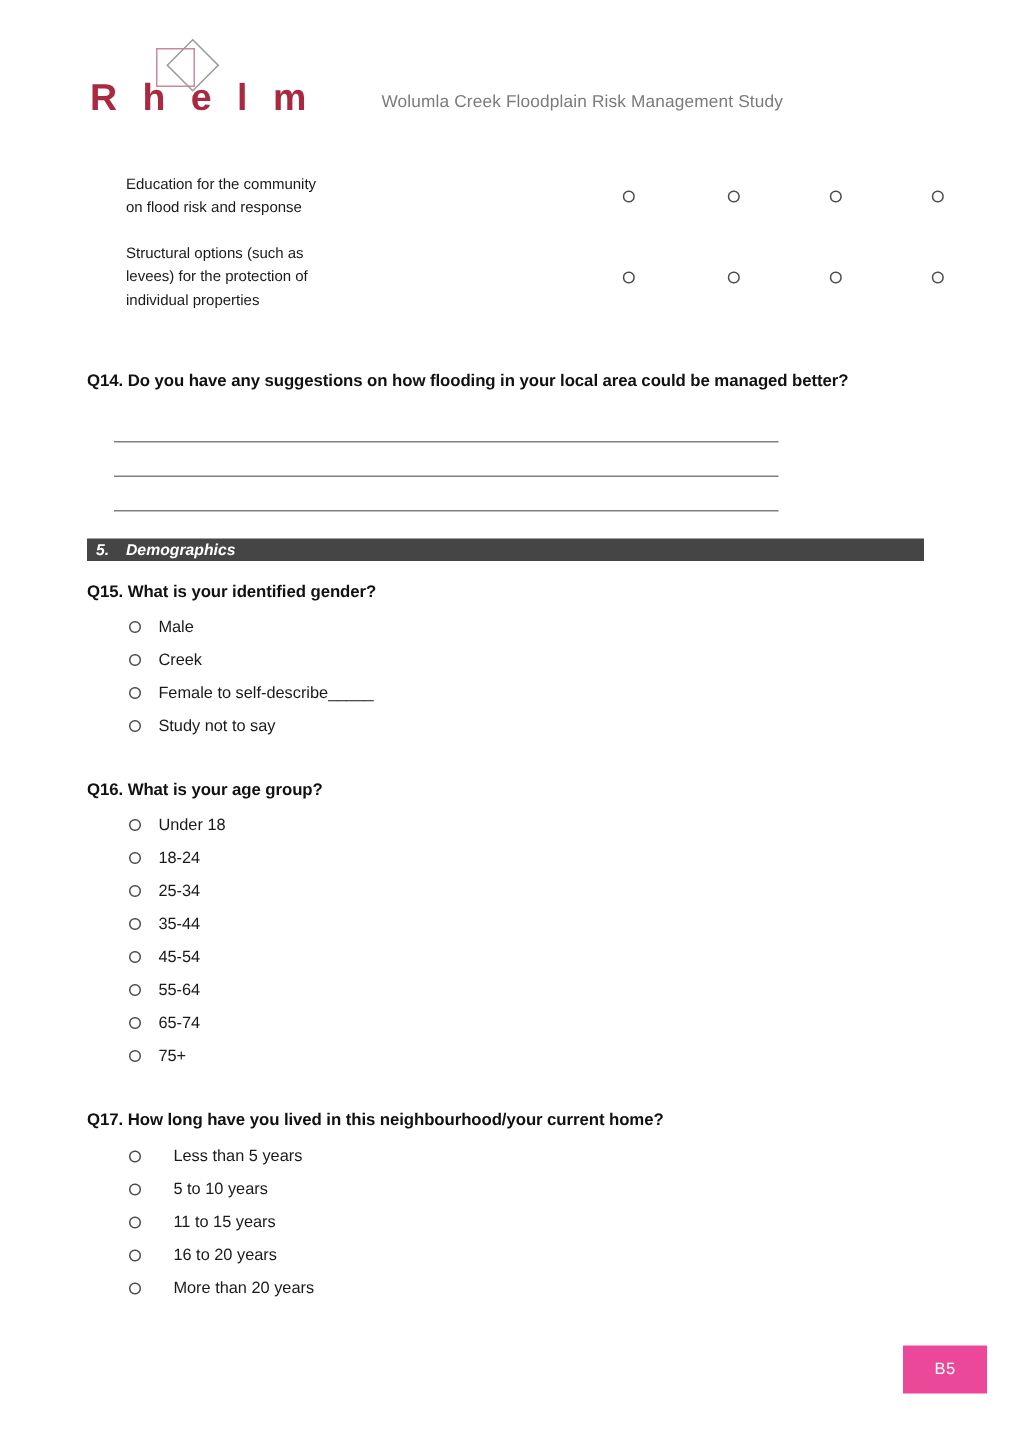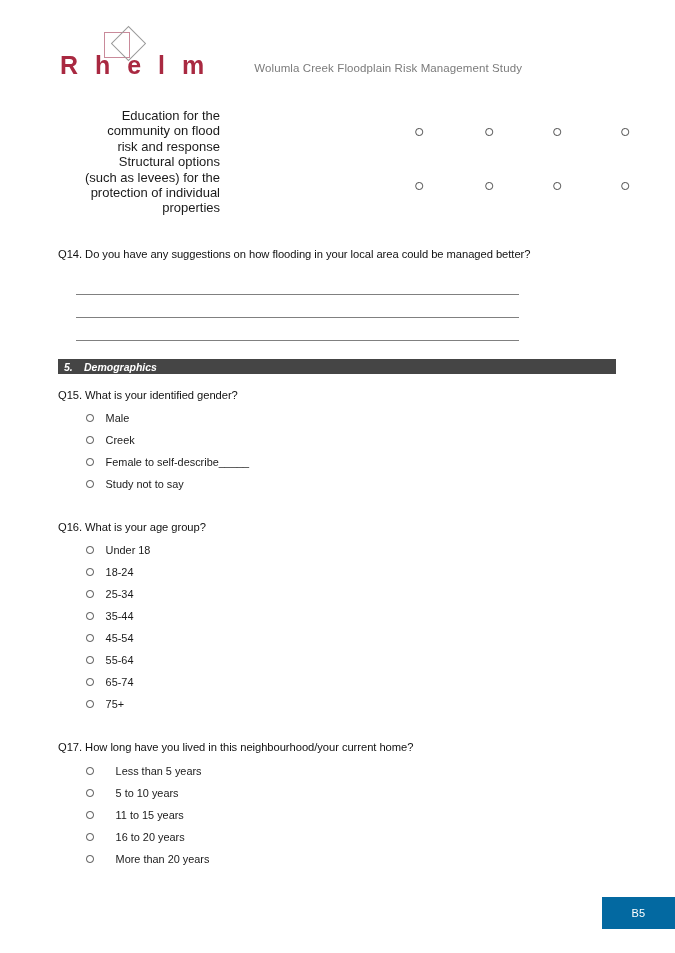--- a/index.html
+++ b/index.html
@@ -93,24 +93,23 @@
   .matrix-row {
     position: relative;
     display: flex;
     align-items: center;
     min-height: 46px;
   }
   .matrix-label {
     width: 162px;
     padding-left: 26px;
     box-sizing: border-box;
-    font-size: 13px;
+    font-size: 10px;
     line-height: 15.3px;
     color: #1a1a1a;
-    text-align: right;
   }
   .matrix-opts {
     position: relative;
     flex: 1;
     height: 100%;
   }
   .radio-cell {
     position: absolute;
     top: 50%;
     transform: translate(-50%, -50%);
@@ -125,21 +124,21 @@
     background: #ffffff;
   }
 
   
   .q-block {
     position: absolute;
     left: 58px;
   }
   .q-title {
     font-size: 11.2px;
-    font-weight: normal;
+    font-weight: bold;
     color: #111111;
     letter-spacing: -0.05px;
     white-space: nowrap;
   }
 
   .answer-lines {
     position: absolute;
     left: 76px;
     top: 272px;
     width: 445px;
@@ -204,23 +203,23 @@
   .indent-a .opt-text { margin-left: 12px; }
 
   .indent-b .opt-bullet { margin-left: 28px; }
   .indent-b .opt-text { margin-left: 22px; }
 
   
   .page-badge {
     position: absolute;
     left: 602px;
     top: 897px;
-    width: 73px;
+    width: 56px;
     height: 32px;
-    background: #0369a1;
+    background: #ec4899;
     display: flex;
     align-items: center;
     justify-content: center;
   }
   .page-badge-text {
     color: #ffffff;
     font-size: 11px;
     letter-spacing: 0.3px;
   }
 </style>

